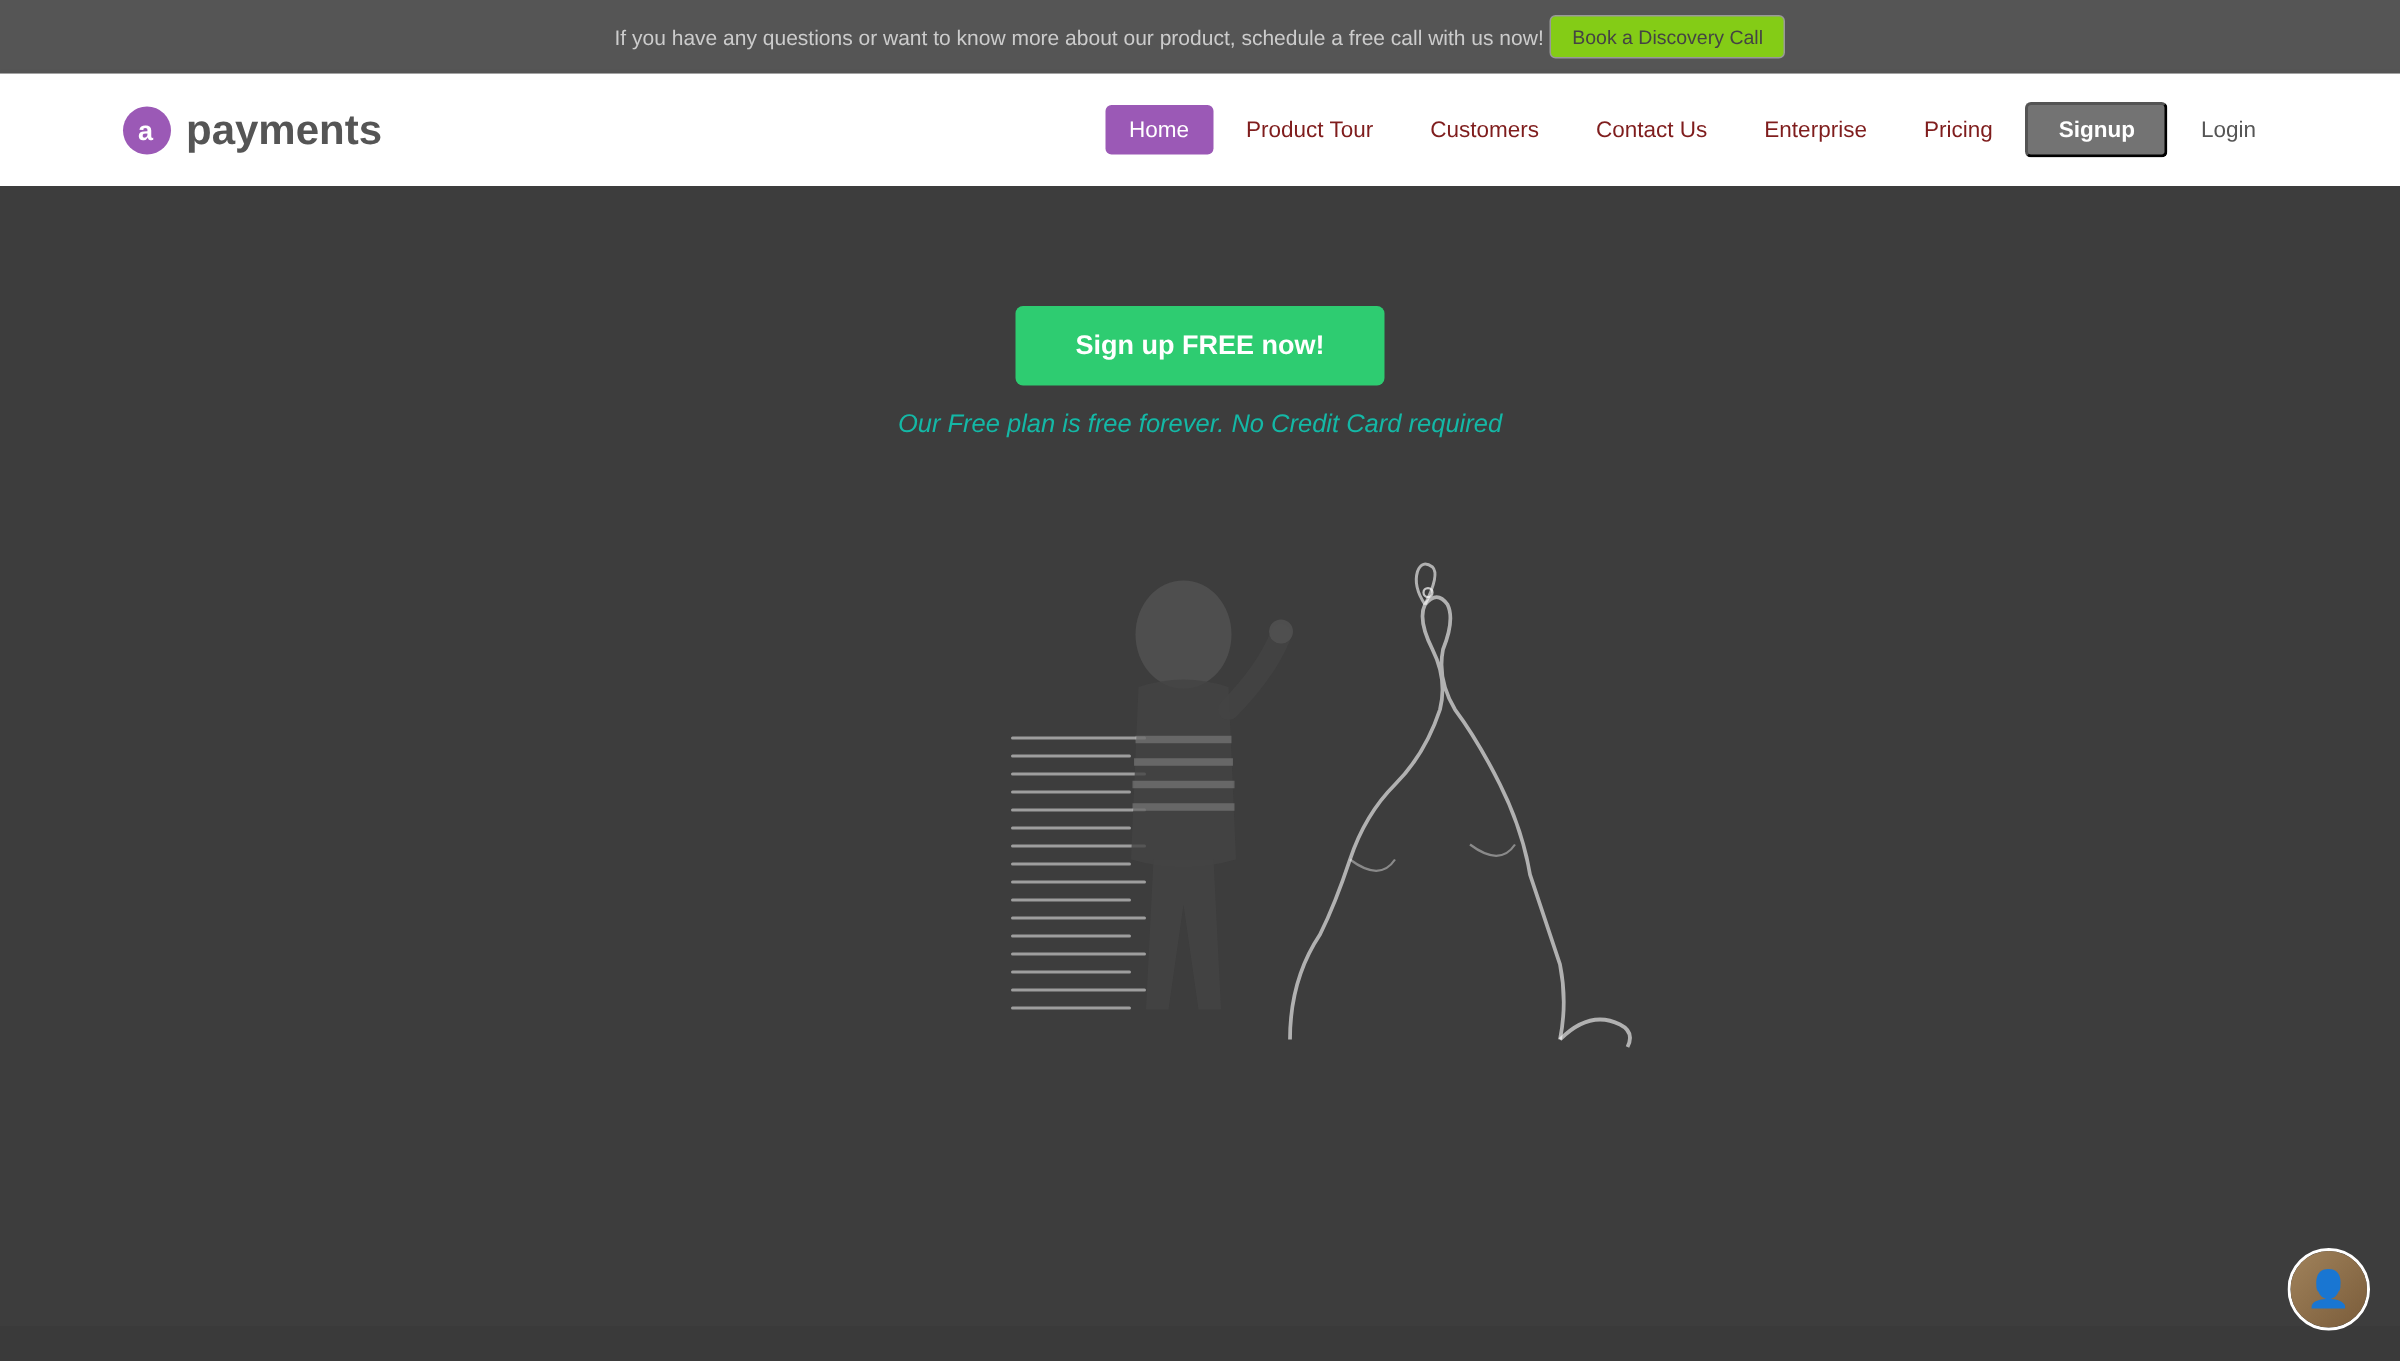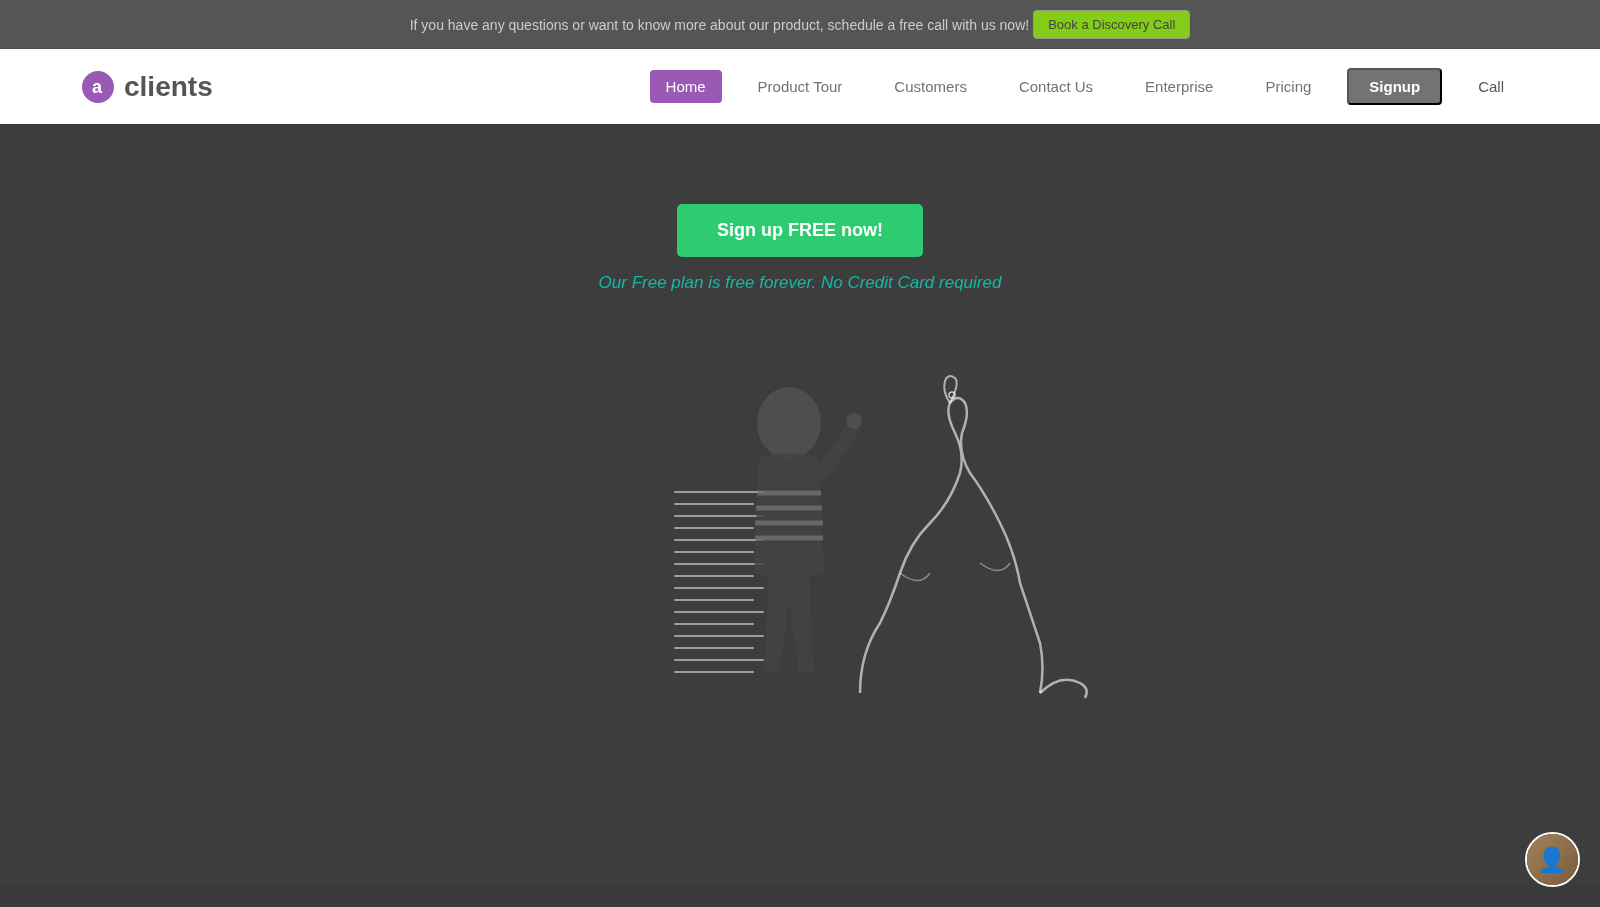--- a/index.html
+++ b/index.html
@@ -51,26 +51,26 @@
     }
     .logo-text {
       font-size: 28px;
       font-weight: 700;
       color: #555;
       font-family: Arial, sans-serif;
     }
     .nav-links {
       display: flex;
       align-items: center;
-      gap: 20px;
+      gap: 6px;
     }
     .nav-link {
       padding: 8px 16px;
       font-size: 15px;
-      color: #737373;
+      color: #7f1d1d;
       cursor: pointer;
       border-radius: 4px;
       text-decoration: none;
       font-weight: 500;
     }
     .nav-link.active {
       background: #9b59b6;
       color: #fff;
       border-radius: 4px;
     }
@@ -195,31 +195,31 @@
   <span class="top-banner-text">If you have any questions or want to know more about our product, schedule a free call with us now!</span>
   <button class="book-call-btn">Book a Discovery Call</button>
 </div>
 
 <nav class="navbar">
   <div class="logo-area">
     <svg class="logo-icon" viewBox="0 0 36 36" fill="none" xmlns="http://www.w3.org/2000/svg">
       <circle cx="18" cy="18" r="16" fill="#9b59b6"></circle>
       <text x="12" y="24" font-size="18" font-weight="bold" fill="white" font-family="Arial">a</text>
     </svg>
-    <span class="logo-text">clients</span>
+    <span class="logo-text">payments</span>
   </div>
   <div class="nav-links">
     <a class="nav-link active">Home</a>
     <a class="nav-link">Product Tour</a>
     <a class="nav-link">Customers</a>
     <a class="nav-link">Contact Us</a>
     <a class="nav-link">Enterprise</a>
     <a class="nav-link">Pricing</a>
     <button class="nav-signup nav-link">Signup</button>
-    <a class="nav-login nav-link">Call</a>
+    <a class="nav-login nav-link">Login</a>
   </div>
 </nav>
 
 <section class="hero">
   <button class="cta-btn">Sign up FREE now!</button>
   <p class="cta-note">Our Free plan is free forever. No Credit Card required</p>
 
   <div class="hero-image-area">
 
     <div class="ruler-lines">

